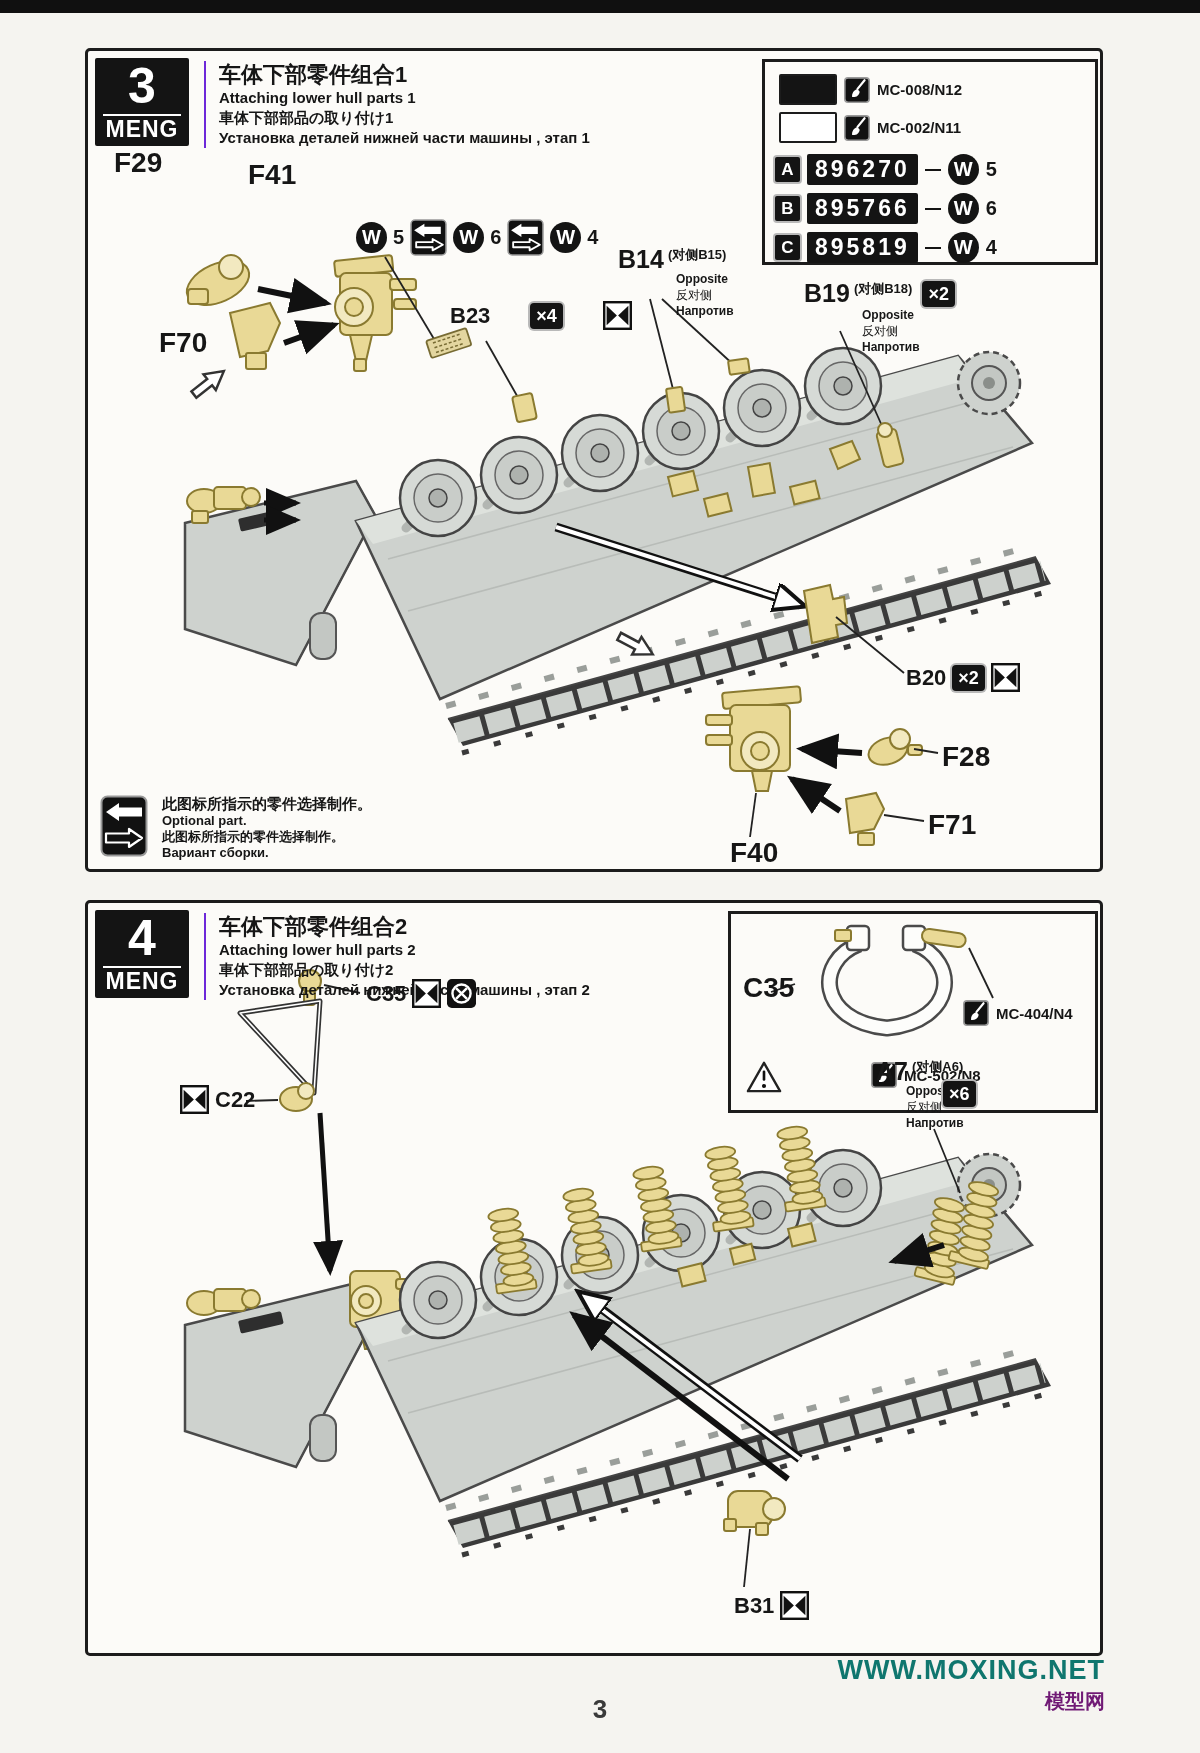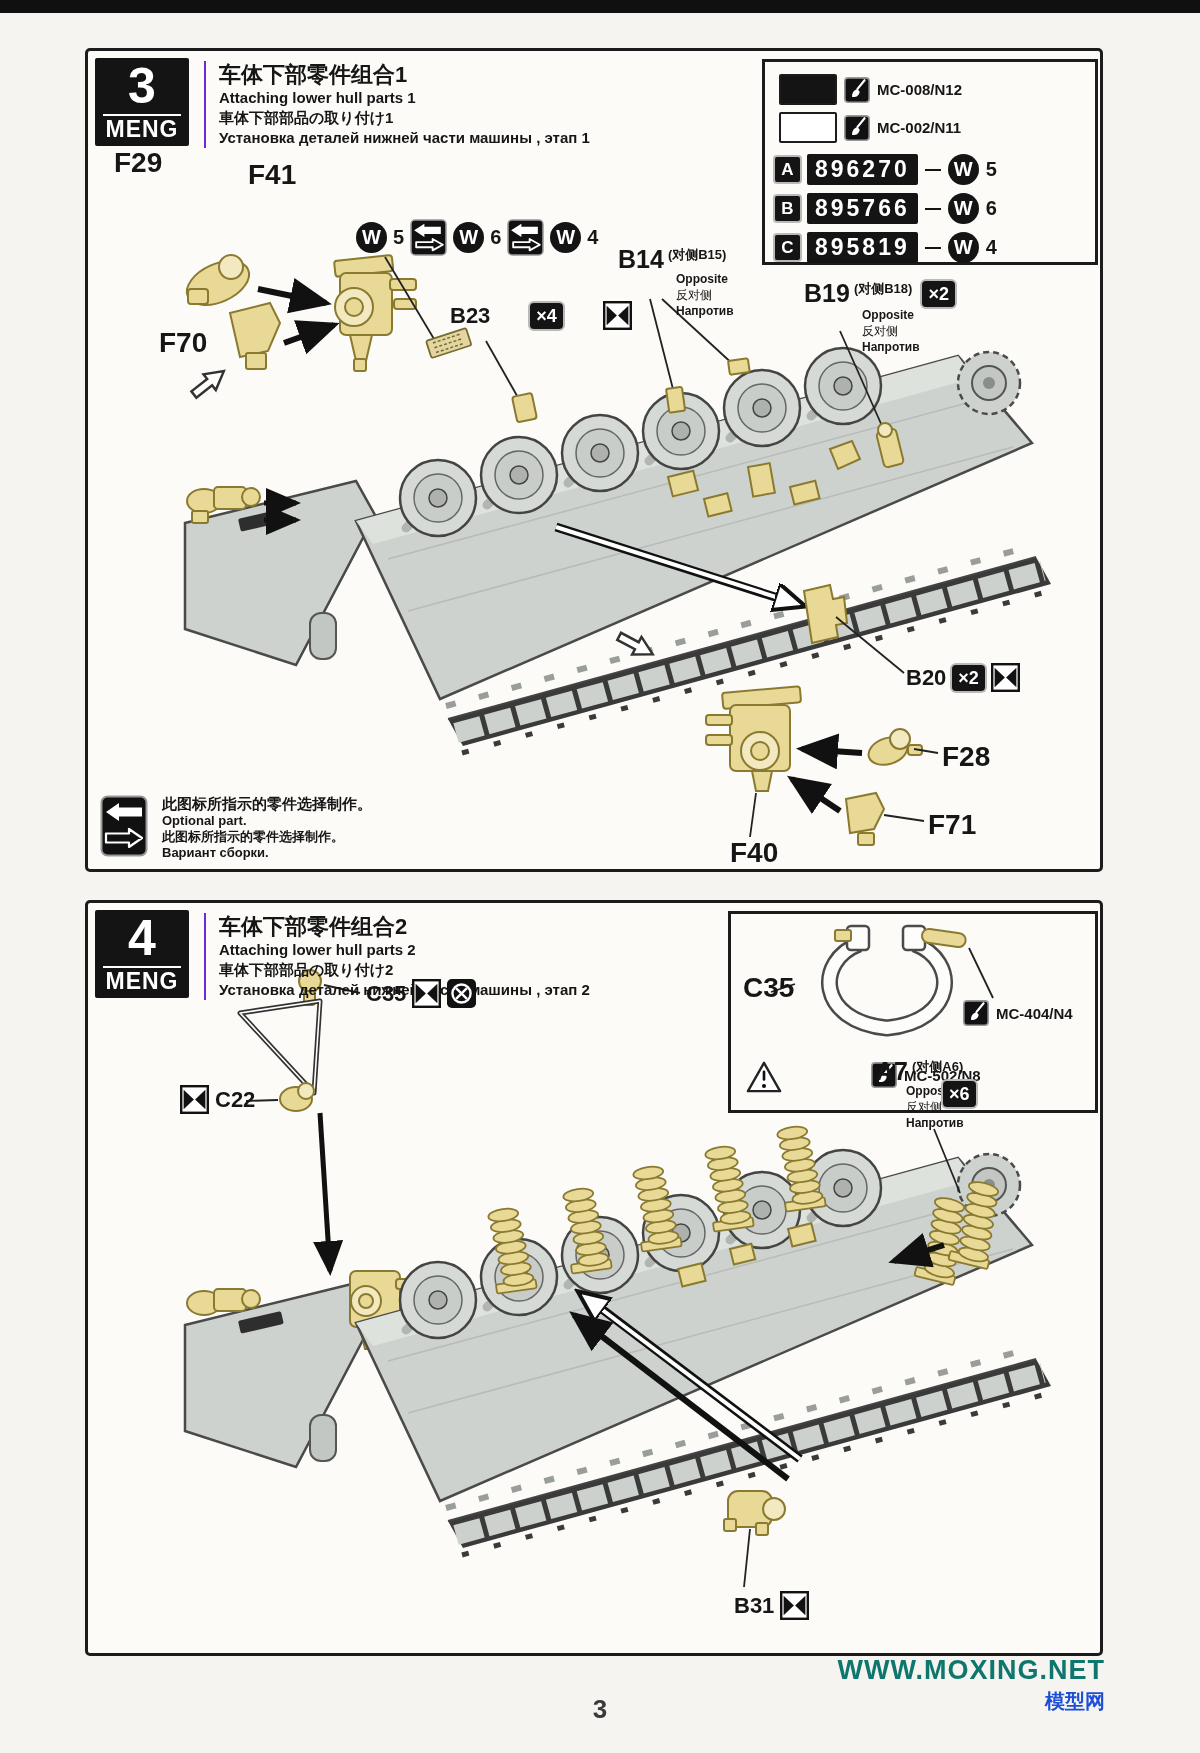--- a/index.html
+++ b/index.html
@@ -57,21 +57,21 @@
   .note{position:absolute;left:12px;top:744px;display:flex;gap:14px;align-items:flex-start;}
   .note-ic{width:48px;height:62px;display:block;flex:none;}
   .note-zh{font-size:15px;font-weight:bold;line-height:18px;}
   .note-en,.note-ru{font-size:13px;font-weight:bold;line-height:16px;}
   .note-ja{font-size:13px;font-weight:bold;line-height:16px;}
 
   
   .pagenum{position:absolute;left:0;top:1694px;width:100%;text-align:center;font-size:26px;font-weight:bold;color:#3a3a3a;}
   .wm{position:absolute;right:95px;top:1655px;text-align:right;}
   .wm1{font-size:27px;font-weight:bold;letter-spacing:1px;color:#0f766e;}
-  .wm2{font-size:20px;font-weight:bold;color:#1d4ed8;margin-top:2px;}
+  .wm2{font-size:20px;font-weight:bold;color:#701a75;margin-top:2px;}
 
   
   .g1{fill:#ced2ce;stroke:#4a4a4a;stroke-width:2.5;}
   .g3{fill:#c3c7c3;stroke:#555;stroke-width:2;}
   .g4{fill:#dee2dd;stroke:none;}
   .edge{stroke:#4a4a4a;stroke-width:1.5;fill:none;}
   .w1{fill:#d6dad6;stroke:#444;stroke-width:2.5;}
   .w2{fill:#c9cdc9;stroke:#666;stroke-width:1.5;}
   .w3{fill:#aeb2ae;stroke:#444;stroke-width:1.5;}
   .arm{stroke:#b2b6b2;stroke-width:9;stroke-linecap:round;}

